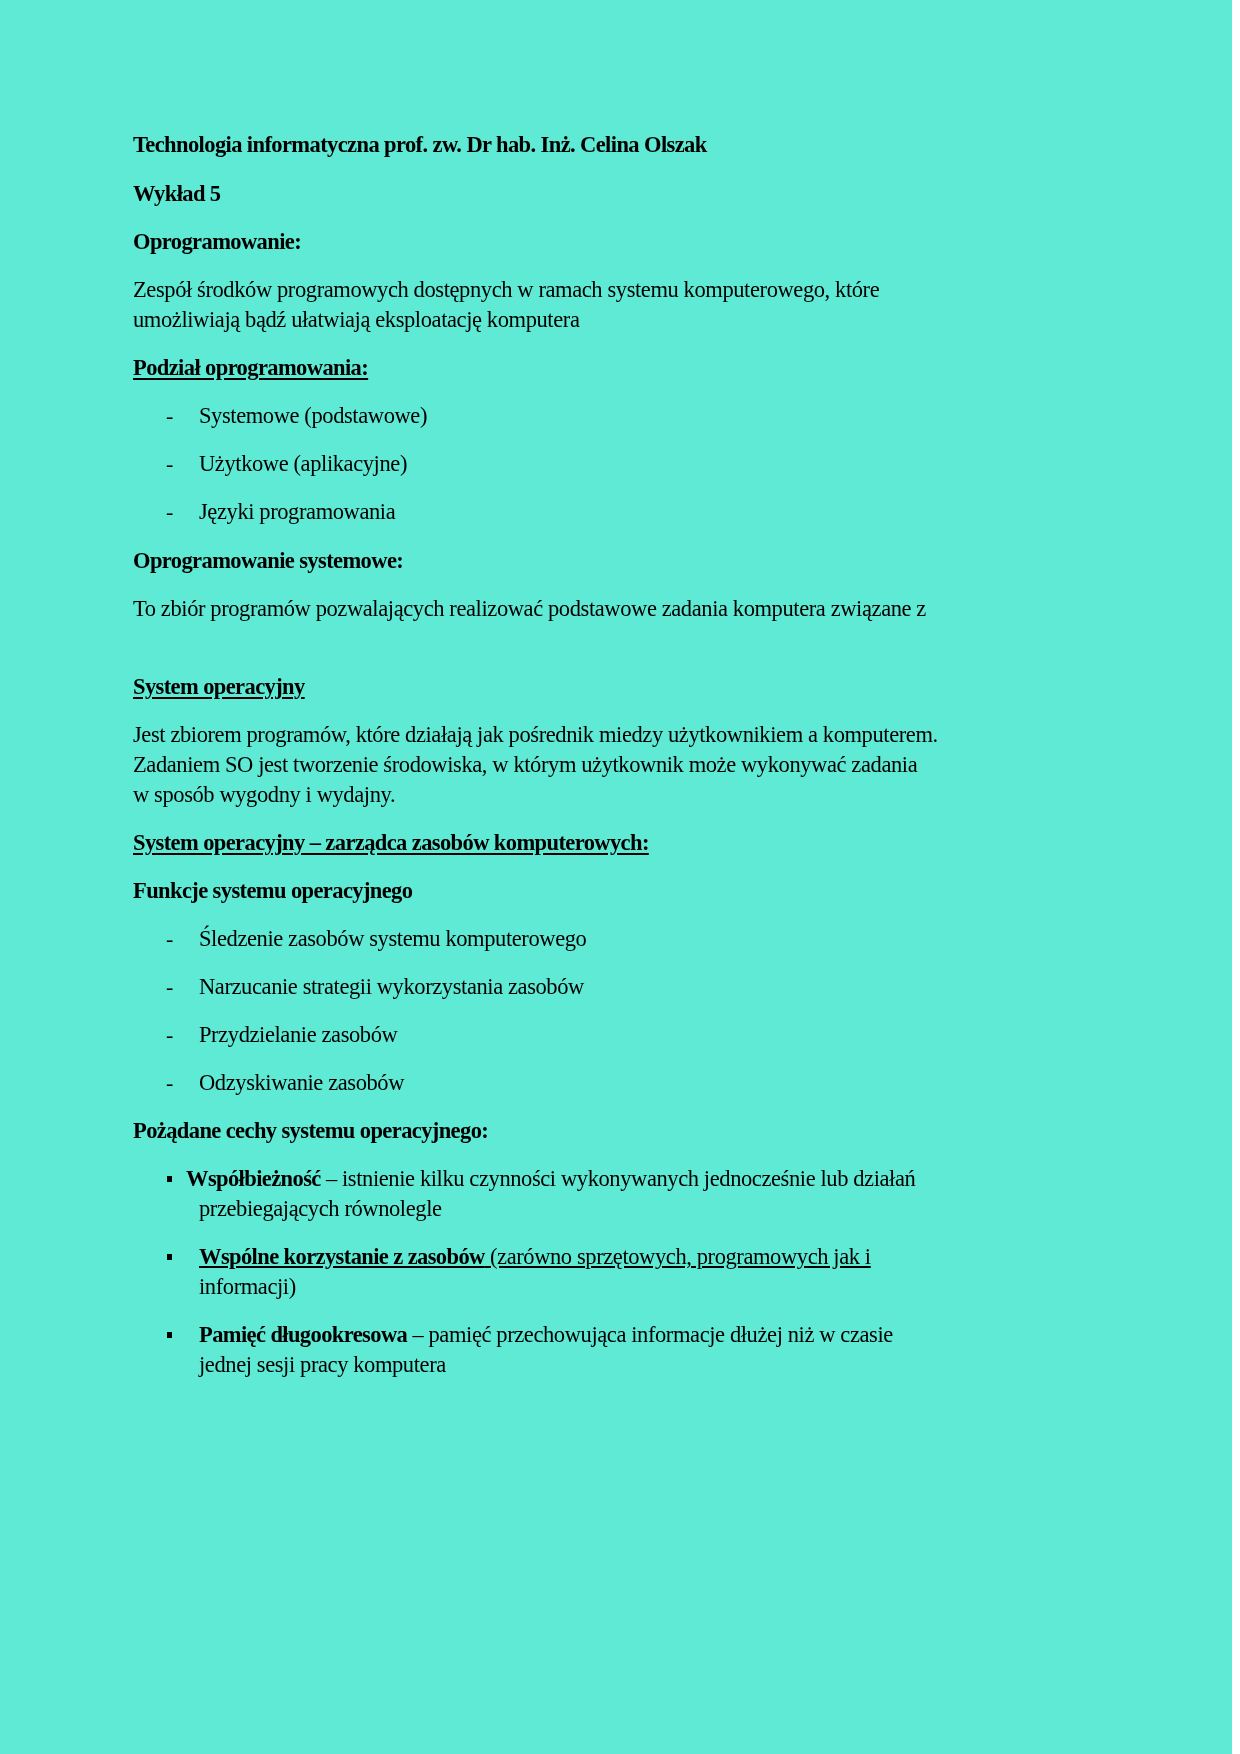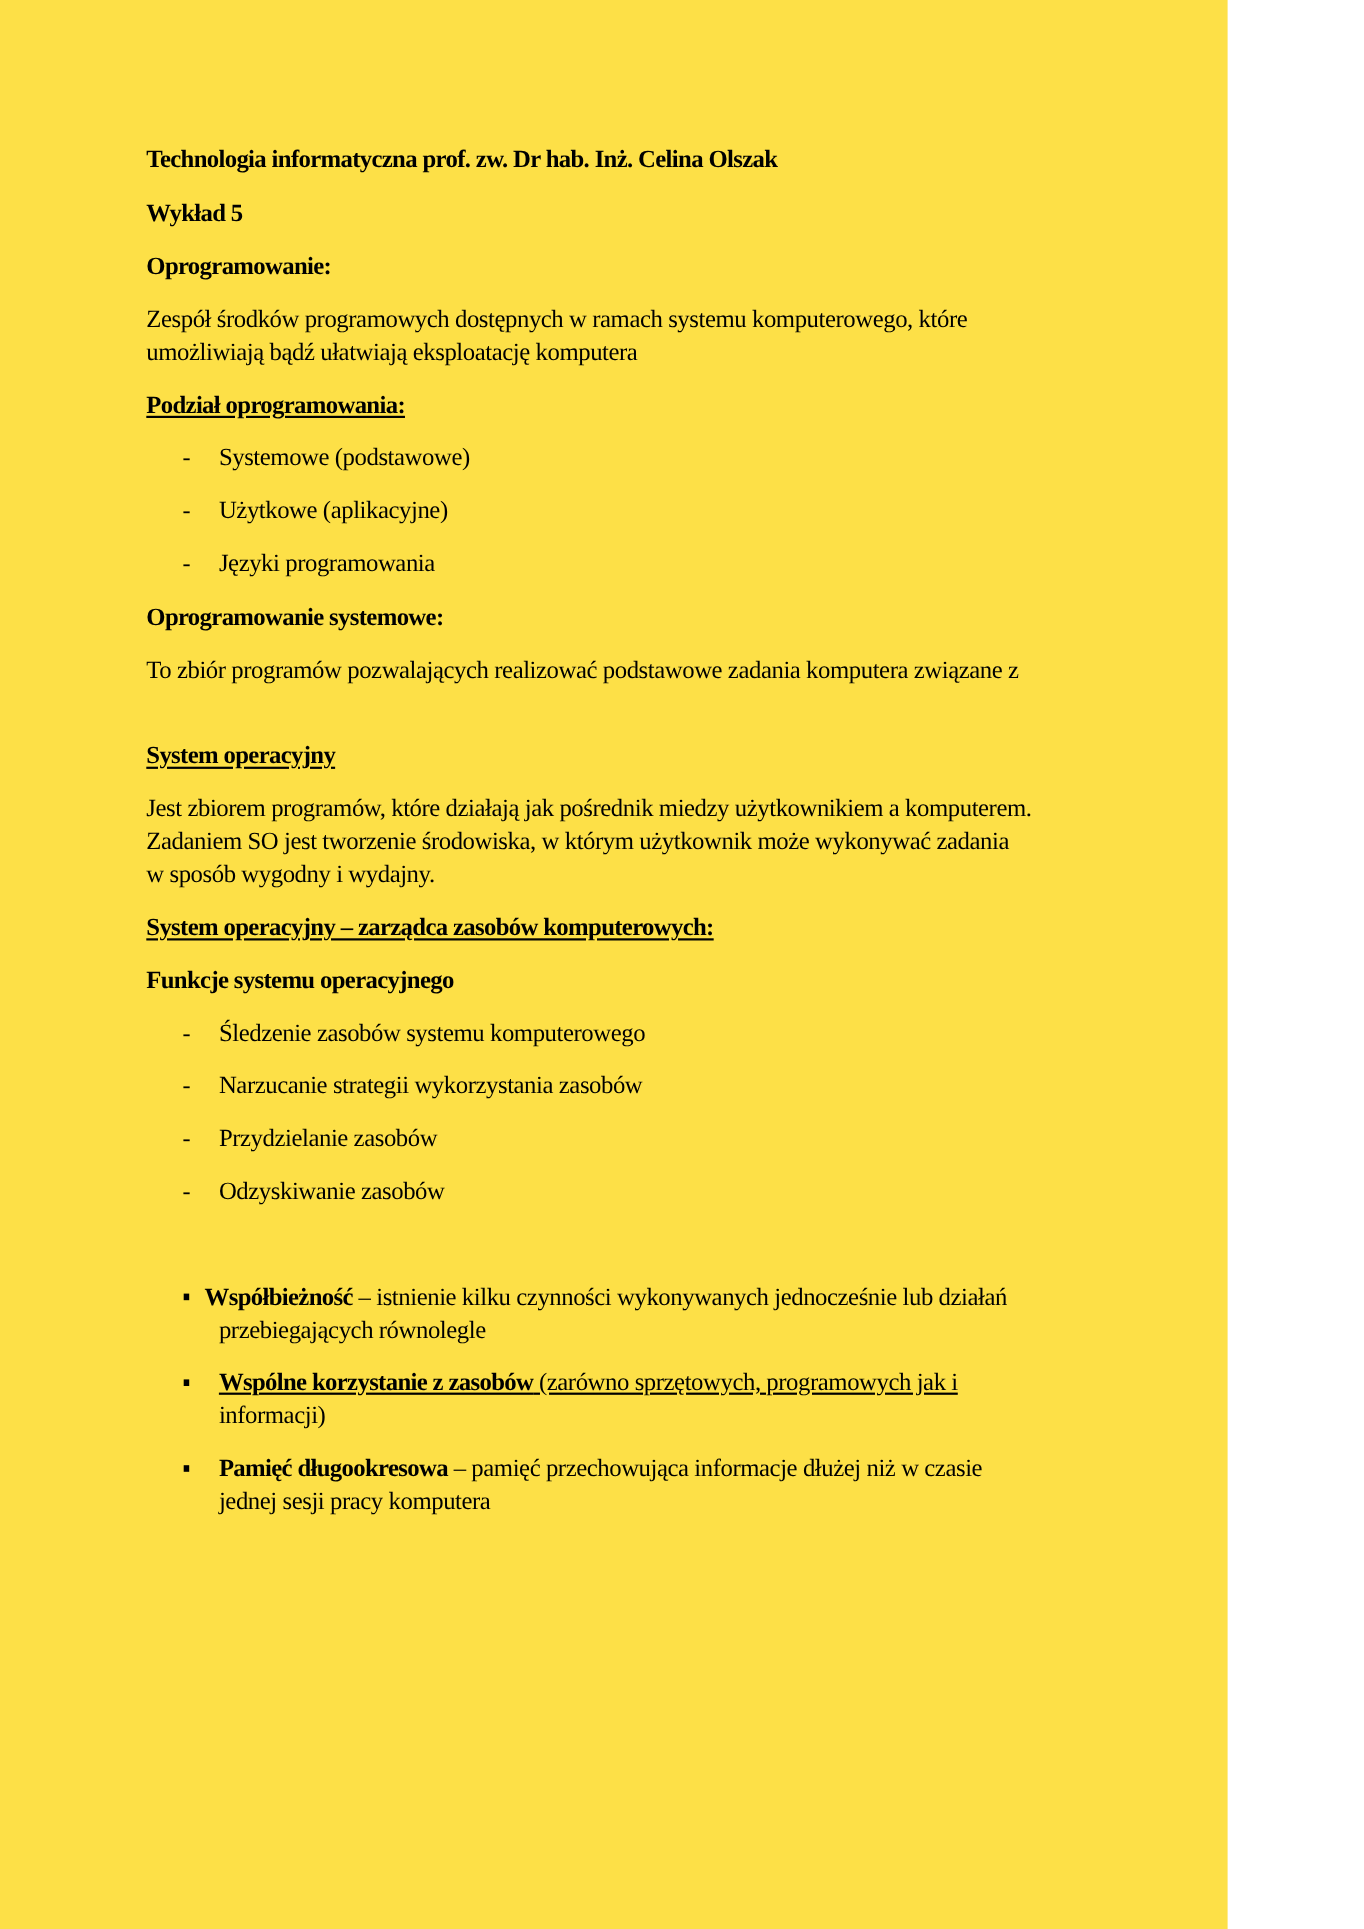--- a/index.html
+++ b/index.html
@@ -12,23 +12,23 @@
       height: 1754px;
       position: relative;
       overflow: hidden;
       font-family: "Liberation Serif", "DejaVu Serif", serif;
       color: #000000;
     }
     .page {
       position: absolute;
       left: 0;
       top: 0;
-      width: 1116px;
+      width: 1232px;
       height: 1754px;
-      background: #fde047;
+      background: #5eead4;
     }
     .line {
       position: absolute;
       white-space: nowrap;
       font-size: 22.5px;
       line-height: 30px;
       letter-spacing: -0.4px;
     }
     .bold {
       font-weight: bold;
@@ -91,20 +91,21 @@
 
   <div class="bullet" style="left:166px; top:972px;">-</div>
   <div class="line" style="left:199px; top:972px;">Narzucanie strategii  wykorzystania  zasobów</div>
 
   <div class="bullet" style="left:166px; top:1020px;">-</div>
   <div class="line" style="left:199px; top:1020px;">Przydzielanie zasobów</div>
 
   <div class="bullet" style="left:166px; top:1068px;">-</div>
   <div class="line" style="left:199px; top:1068px;">Odzyskiwanie zasobów</div>
 
+  <div class="line bold" style="left:133px; top:1116px;">Pożądane cechy systemu operacyjnego:</div>
 
   <div class="sq" style="left:167px; top:1176px;"></div>
   <div class="line" style="left:186px; top:1164px;">
     <span class="bold">Współbieżność</span><span> – istnienie kilku czynności  wykonywanych  jednocześnie lub działań</span>
   </div>
   <div class="line" style="left:199px; top:1194px;">przebiegających  równolegle</div>
 
   <div class="sq" style="left:167px; top:1254px;"></div>
   <div class="line" style="left:199px; top:1242px;text-decoration:underline;">
     <span class="bold">Wspólne korzystanie z zasobów</span><span> (zarówno sprzętowych, programowych jak i</span>

